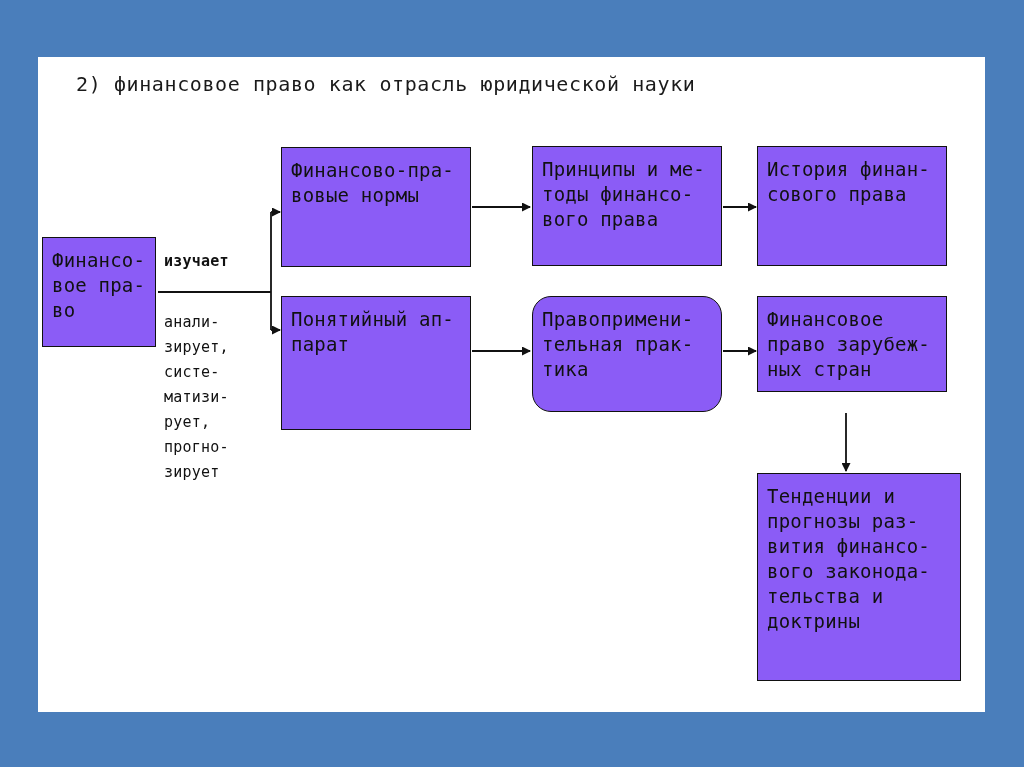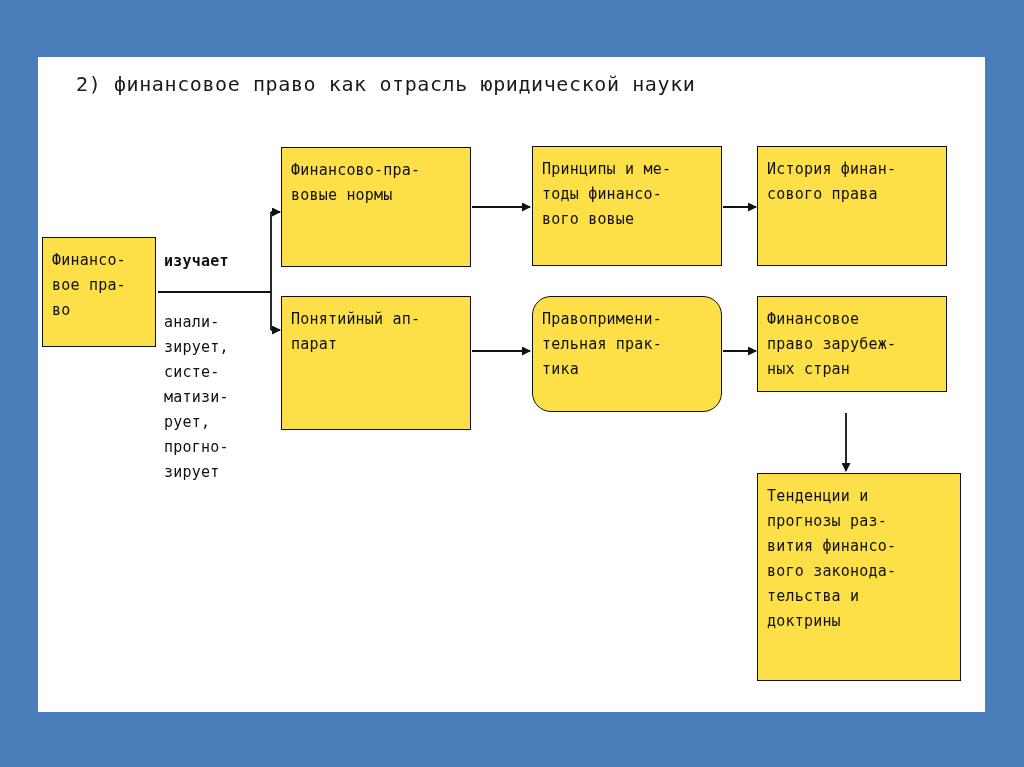--- a/index.html
+++ b/index.html
@@ -35,23 +35,23 @@
     font-size: 20px;
     letter-spacing: 0.6px;
     color: #1a1a1a;
     white-space: nowrap;
     font-family: "DejaVu Sans Mono", "Liberation Mono", monospace;
   }
   .node {
     position: absolute;
     box-sizing: border-box;
     border: 1.6px solid #111111;
-    background: #fde047;
+    background: #8b5cf6;
     color: #111111;
-    font-size: 15px;
+    font-size: 19px;
     line-height: 25px;
     font-family: "DejaVu Sans Mono", "Liberation Mono", monospace;
   }
   .node .txt {
     position: absolute;
     left: 9px;
     right: 7px;
     top: 10px;
     text-align: justify;
     text-align-last: left;
@@ -127,21 +127,21 @@
 зирует</div>
 
   <div class="node" style="left:281px; top:147px; width:190px; height:120px;">
     <span class="txt">Финансово-пра-
 вовые нормы</span>
   </div>
 
   <div class="node justify" style="left:532px; top:146px; width:190px; height:120px;">
     <span class="txt">Принципы и ме-
 тоды финансо-
-вого вовые</span>
+вого права</span>
   </div>
 
   <div class="node" style="left:757px; top:146px; width:190px; height:120px;">
     <span class="txt">История финан-
 сового права</span>
   </div>
 
   <div class="node" style="left:281px; top:296px; width:190px; height:134px;">
     <span class="txt">Понятийный ап-
 парат</span>

